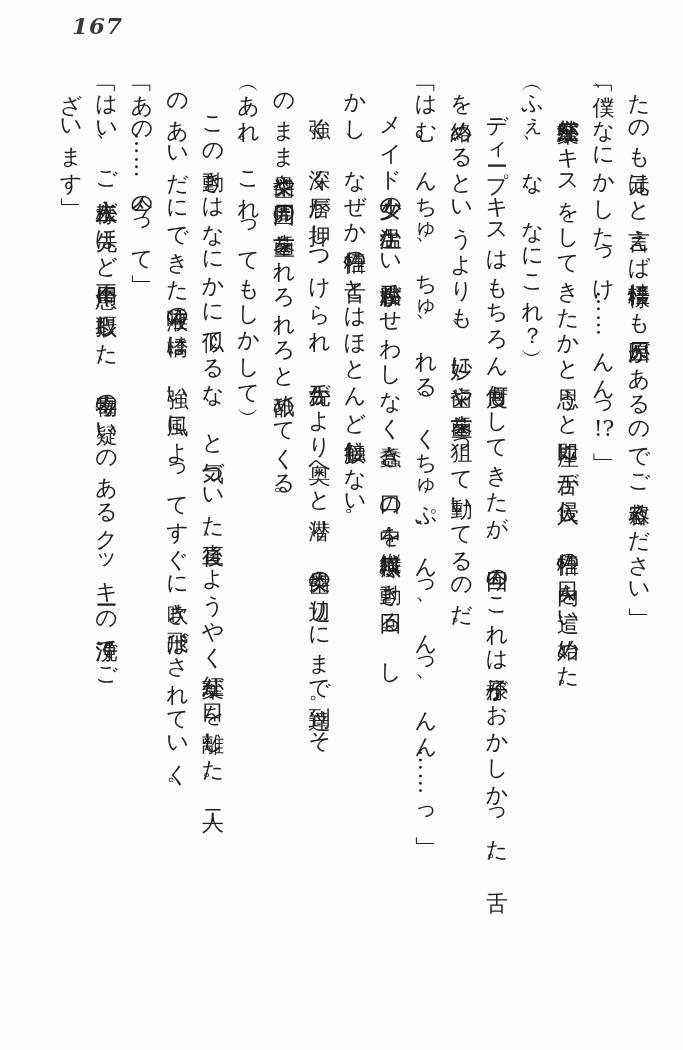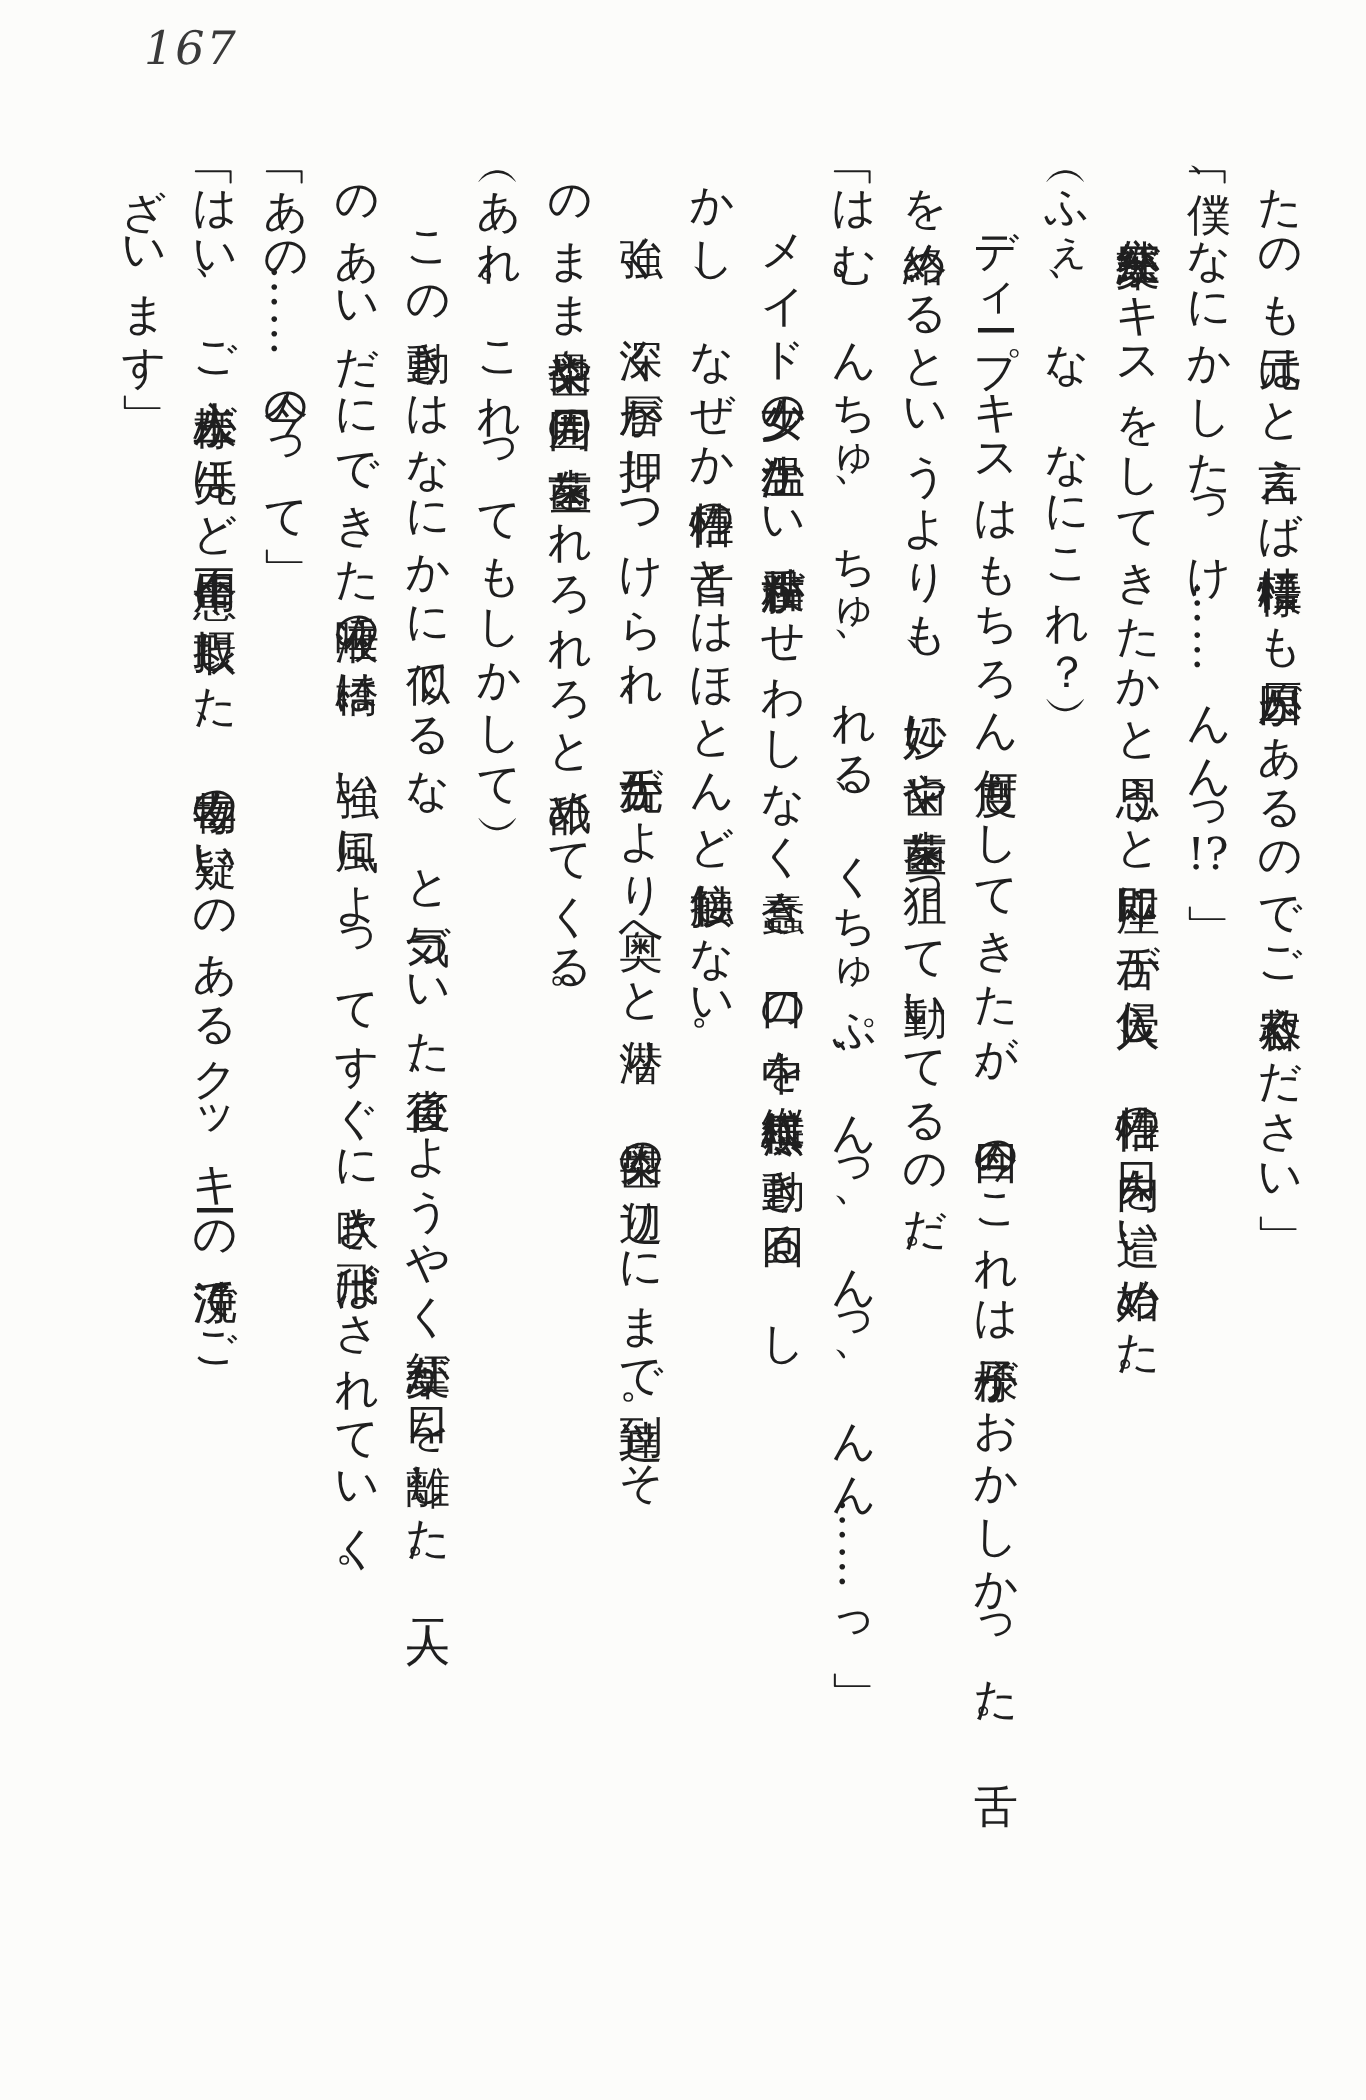--- a/index.html
+++ b/index.html
@@ -15,20 +15,21 @@
     position:relative;
     font-family:"DejaVu Serif","Liberation Serif",serif;
   }
   .page-number{
     position:absolute;
     top:12px;left:72px;
     font-size:23px;
     font-style:italic;
     color:var(--page_number);
     letter-spacing:1px;
+    font-weight:bold;
   }
   .text-block{
     position:absolute;
     top:78px;right:26px;
     height:915px;
     writing-mode:vertical-rl;
     text-orientation:mixed;
     font-size:22px;
     letter-spacing:1.4px;
     line-height:35.5px;

